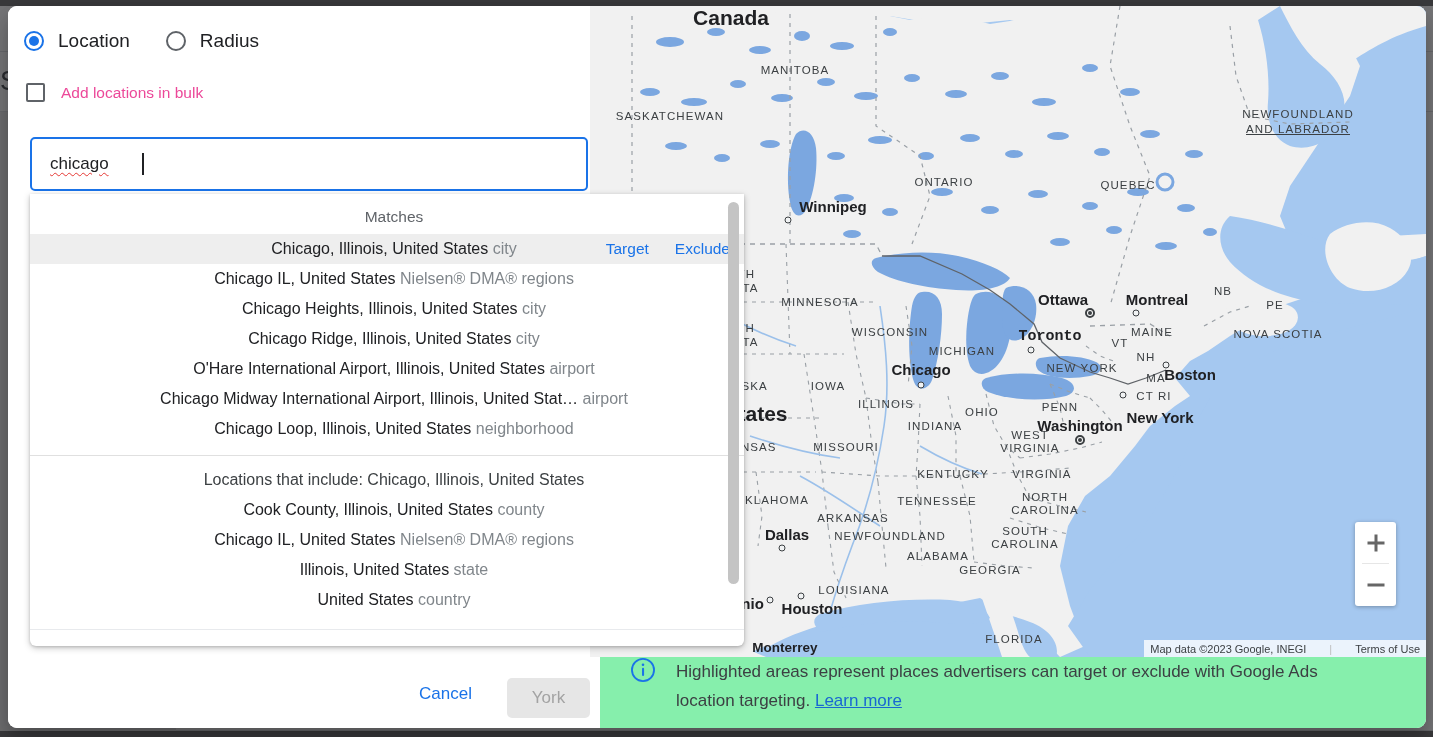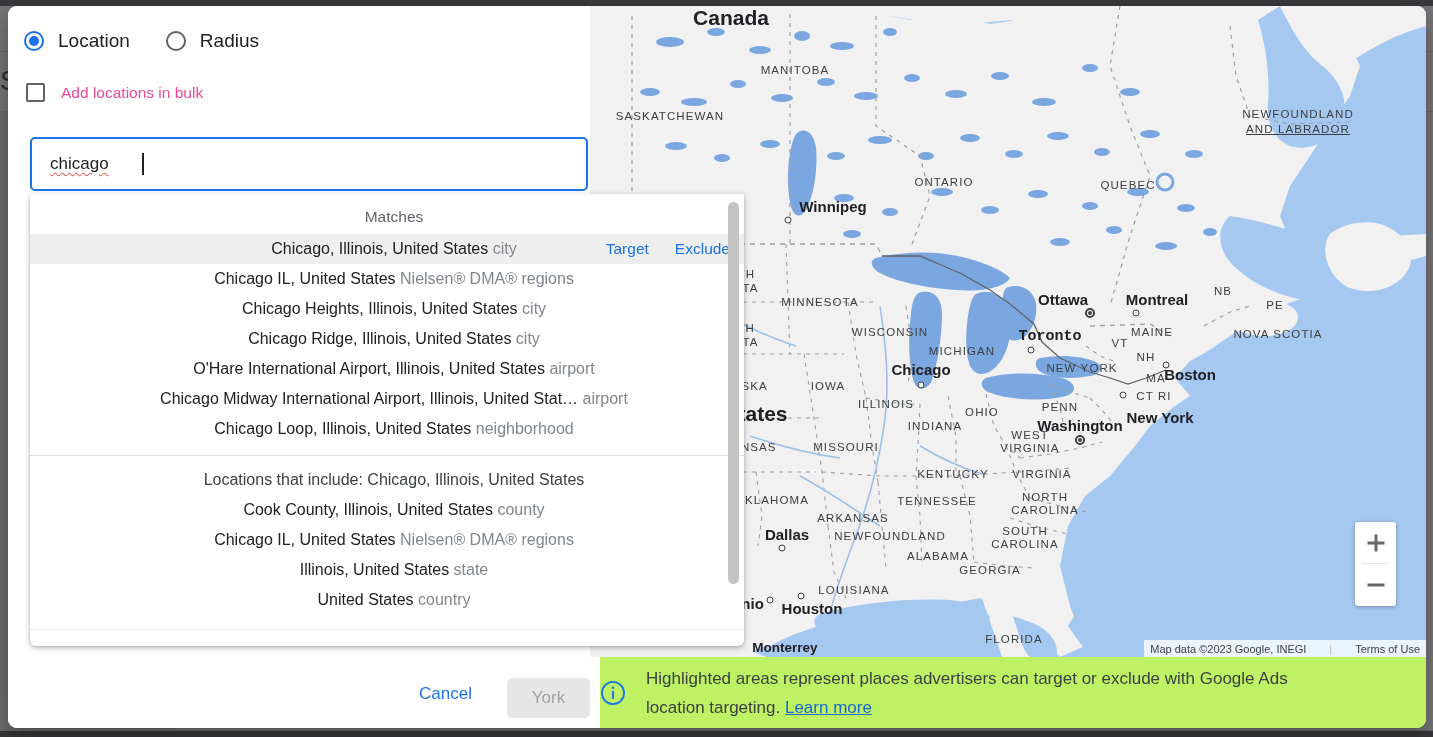--- a/index.html
+++ b/index.html
@@ -184,21 +184,21 @@
     position: absolute; right: 0; bottom: 0; height: 17px;
     background: rgba(255,255,255,.78);
     display: flex; align-items: center; gap: 16px;
     font-size: 11px; color: #3c4043; padding: 0 6px;
   }
   .map-attr .sep { margin: 0 7px; color: #bdbdbd; }
 
   
   .info-banner {
     position: absolute; left: 592px; top: 651px; width: 826px; height: 71px;
-    background: #bef264; display: flex; align-items: center; 
+    background: #86efac; display: flex; padding-left: 30px;
   }
   .info-icon { flex: 0 0 auto; width: 26px; height: 26px; }
   .info-text {
     margin-left: 20px; font-size: 17px; color: #3c4043; line-height: 29px;
     max-width: 700px;
   }
   .info-link { color: #1967d2; text-decoration: underline; cursor: pointer; }
 </style>
 </head>
 <body>

